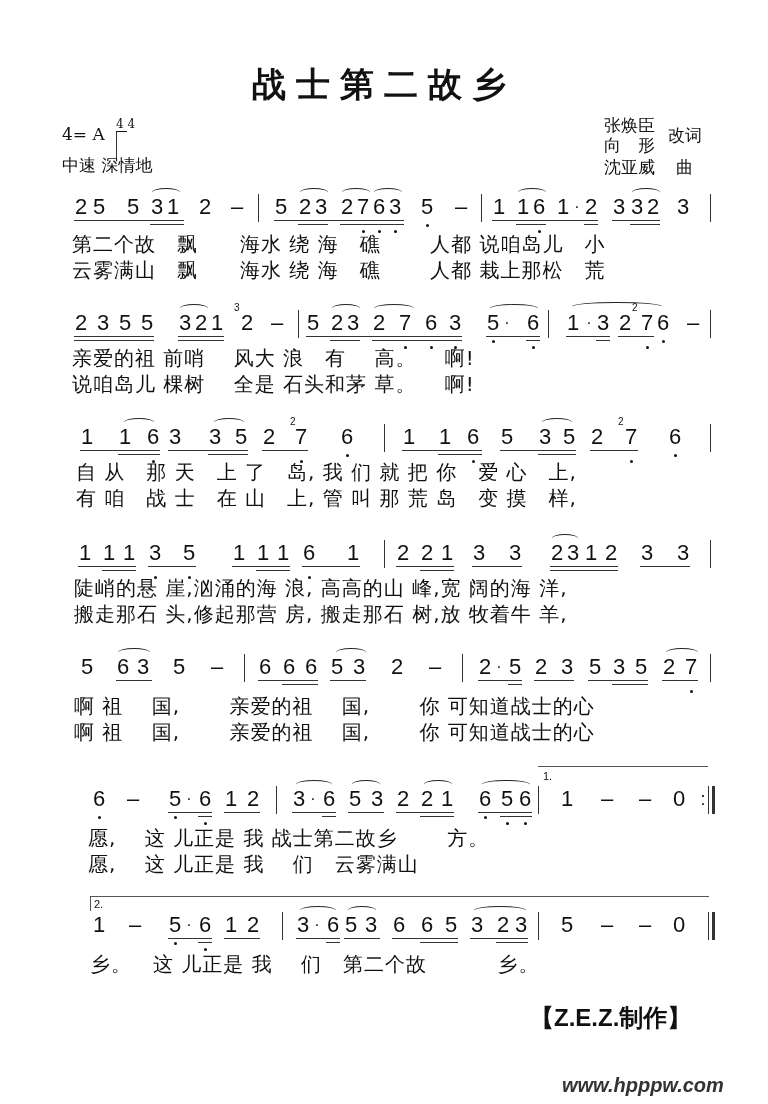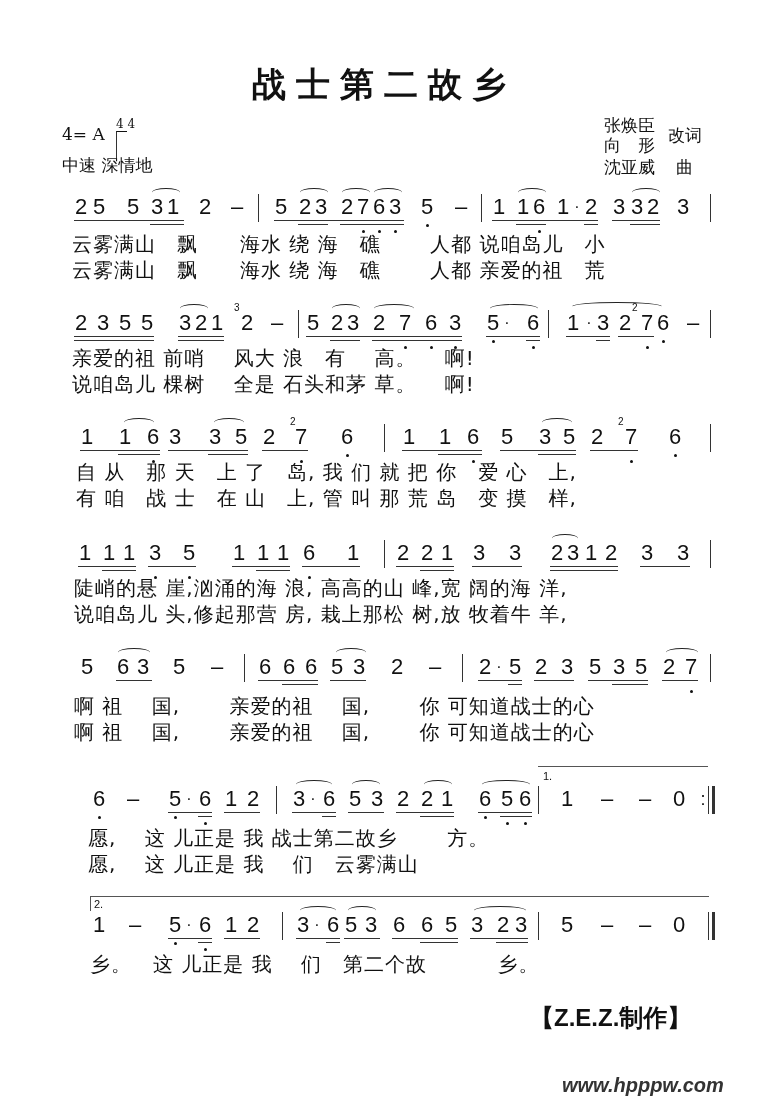--- a/index.html
+++ b/index.html
@@ -92,22 +92,22 @@
     <div class="ul1" style="left:492px;top:26px;width:106px;"></div>
     <div class="ul2" style="left:516px;top:30px;width:30px;"></div>
     <div class="ul2" style="left:584px;top:30px;width:14px;"></div>
     <div class="ul1" style="left:612px;top:26px;width:48px;"></div>
     <div class="ul2" style="left:630px;top:30px;width:30px;"></div>
     <div class="dot" style="left:538px;top:36px;"></div>
     <div class="slur" style="left:518px;top:-6px;width:28px;"></div>
     <div class="slur" style="left:632px;top:-6px;width:28px;"></div>
     <div class="bar" style="left:710px;top:0;"></div>
   </div>
-  <div class="lyric" style="left:72px;top:232px;">云雾满山　飘　　海水 绕 海　礁　　 人都 说咱岛儿　小</div>
-  <div class="lyric" style="left:72px;top:258px;">云雾满山　飘　　海水 绕 海　礁　　 人都 亲爱的祖　荒</div>
+  <div class="lyric" style="left:72px;top:232px;">第二个故　飘　　海水 绕 海　礁　　 人都 说咱岛儿　小</div>
+  <div class="lyric" style="left:72px;top:258px;">云雾满山　飘　　海水 绕 海　礁　　 人都 栽上那松　荒</div>
 </div>
 
 <div>
   <div class="abs" style="top:310px;left:0;width:768px;height:34px;">
     <span class="n" style="left:74px;">2</span>
       <span class="n" style="left:96px;">3</span>
       <span class="n" style="left:118px;">5</span>
       <span class="n" style="left:140px;">5</span>
     <span class="n" style="left:178px;">3</span>
       <span class="n" style="left:194px;">2</span>
@@ -249,21 +249,21 @@
     <div class="ul1" style="left:396px;top:26px;width:58px;"></div>
     <div class="ul2" style="left:420px;top:30px;width:34px;"></div>
     <div class="ul1" style="left:472px;top:26px;width:50px;"></div>
     <div class="ul1" style="left:550px;top:26px;width:68px;"></div>
     <div class="ul2" style="left:550px;top:30px;width:68px;"></div>
     <div class="ul1" style="left:640px;top:26px;width:50px;"></div>
     <div class="slur" style="left:552px;top:-6px;width:26px;"></div>
     <div class="bar" style="left:710px;top:0;"></div>
   </div>
   <div class="lyric" style="left:74px;top:576px;">陡峭的悬 崖,汹涌的海 浪, 高高的山 峰,宽 阔的海 洋,</div>
-  <div class="lyric" style="left:74px;top:602px;">说咱岛儿 头,修起那营 房, 栽上那松 树,放 牧着牛 羊,</div>
+  <div class="lyric" style="left:74px;top:602px;">搬走那石 头,修起那营 房, 搬走那石 树,放 牧着牛 羊,</div>
 </div>
 
 <div>
   <div class="abs" style="top:654px;left:0;width:768px;height:34px;">
     <span class="n" style="left:80px;">5</span>
     <span class="n" style="left:116px;">6</span>
       <span class="n" style="left:136px;">3</span>
     <span class="n" style="left:172px;">5</span>
       <span class="n" style="left:210px;">–</span>
     <div class="ul1" style="left:116px;top:26px;width:36px;"></div>

